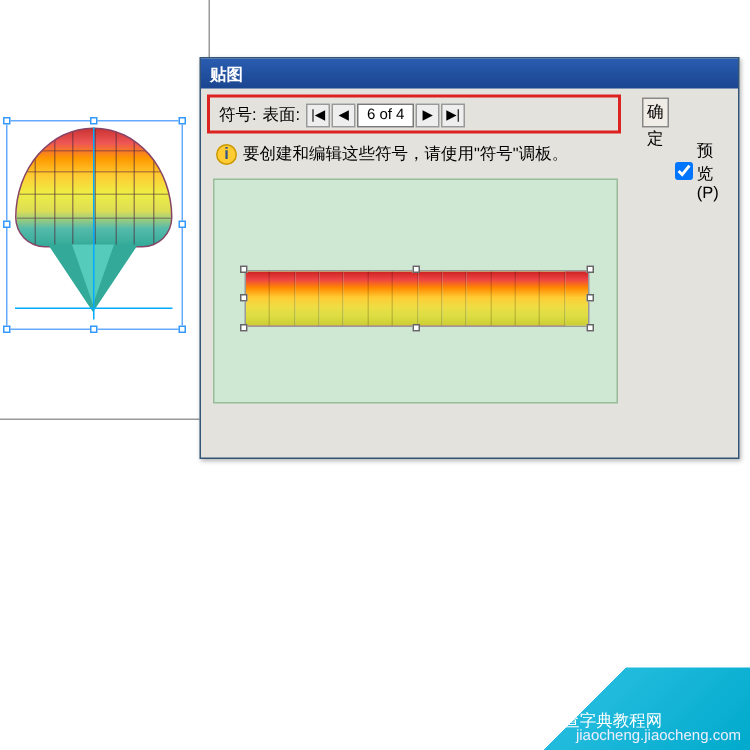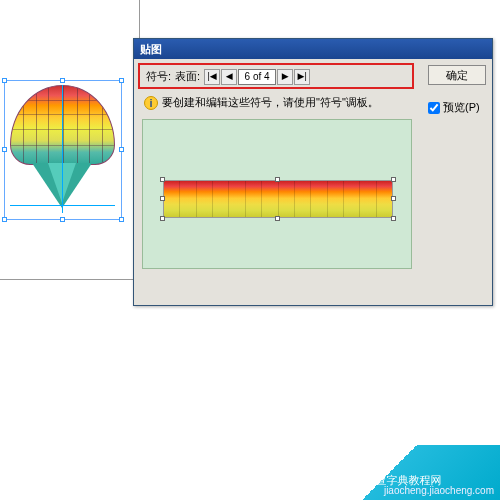--- a/index.html
+++ b/index.html
@@ -23,23 +23,23 @@
 .row{display:flex;align-items:flex-start;gap:4px;height:22px;padding:2px 0 2px 4px}
 .lbl{color:#000}
 .combo{width:92px;height:18px;background:#fff;border:1px solid #7a7a7a;display:flex;align-items:center;padding:0 2px;position:relative}
 .swatch{width:16px;height:10px;background:linear-gradient(#d33,#fc3,#dd4);border:1px solid #888;margin-right:3px}
 .combo .dd{position:absolute;right:0;top:0;width:14px;height:16px;background:#e8e8e8;border-left:1px solid #999;text-align:center;line-height:14px}
 .nav{display:flex;align-items:center;gap:1px}
 .nbtn{width:16px;height:16px;background:#eee;border:1px solid #999;text-align:center;line-height:13px;cursor:pointer;font-size:9px}
 .nfield{width:38px;height:16px;background:#fff;border:1px solid #7a7a7a;text-align:center;line-height:14px;font-size:10px}
 .info{display:flex;align-items:center;gap:4px;margin-top:6px;padding-left:2px}
 .info .i{width:14px;height:14px;border-radius:50%;background:#fc3;border:1px solid #c90;text-align:center;line-height:12px;font-weight:bold;color:#358}
-.btncol{position:absolute;right:6px;top:6px;width:58px;display:flex;flex-direction:column;gap:4px}
+.btncol{position:absolute;right:6px;top:6px;width:58px;display:flex;gap:4px}
 .btn{height:20px;background:#efede6;border:1px solid #888;text-align:center;line-height:18px;cursor:pointer}
-.chk{display:flex;align-items:center;gap:3px;margin-top:11px}
+.chk{display:flex;align-items:center;gap:3px;margin-top:28px}
 .chk input{width:12px;height:12px}
 .preview{position:absolute;left:8px;top:60px;width:270px;height:150px;background:#cfe8d4;border:1px solid #9b9}
 .strip{position:absolute;left:20px;top:60px;width:230px;height:38px;display:flex;border:1px solid #999}
 .cell{flex:1;background:linear-gradient(#c22 0%,#e44 15%,#f80 30%,#fc3 48%,#ed4 65%,#dd4 82%,#cc3 100%);border-right:1px solid rgba(0,0,0,.15)}
 .cell:last-child{border-right:none}
 .sh{position:absolute;width:5px;height:5px;background:#fff;border:1px solid #666}
 .watermark{position:absolute;right:0;bottom:0;width:175px;height:55px;background:linear-gradient(135deg,transparent 40%,#2bd 40%,#0ac 100%);color:#fff;text-align:center;padding:28px 8px 4px 0;font-size:12px}
 .wm2{position:absolute;right:6px;bottom:4px;font-size:10px;color:#eef}
 </style>
 </head>

